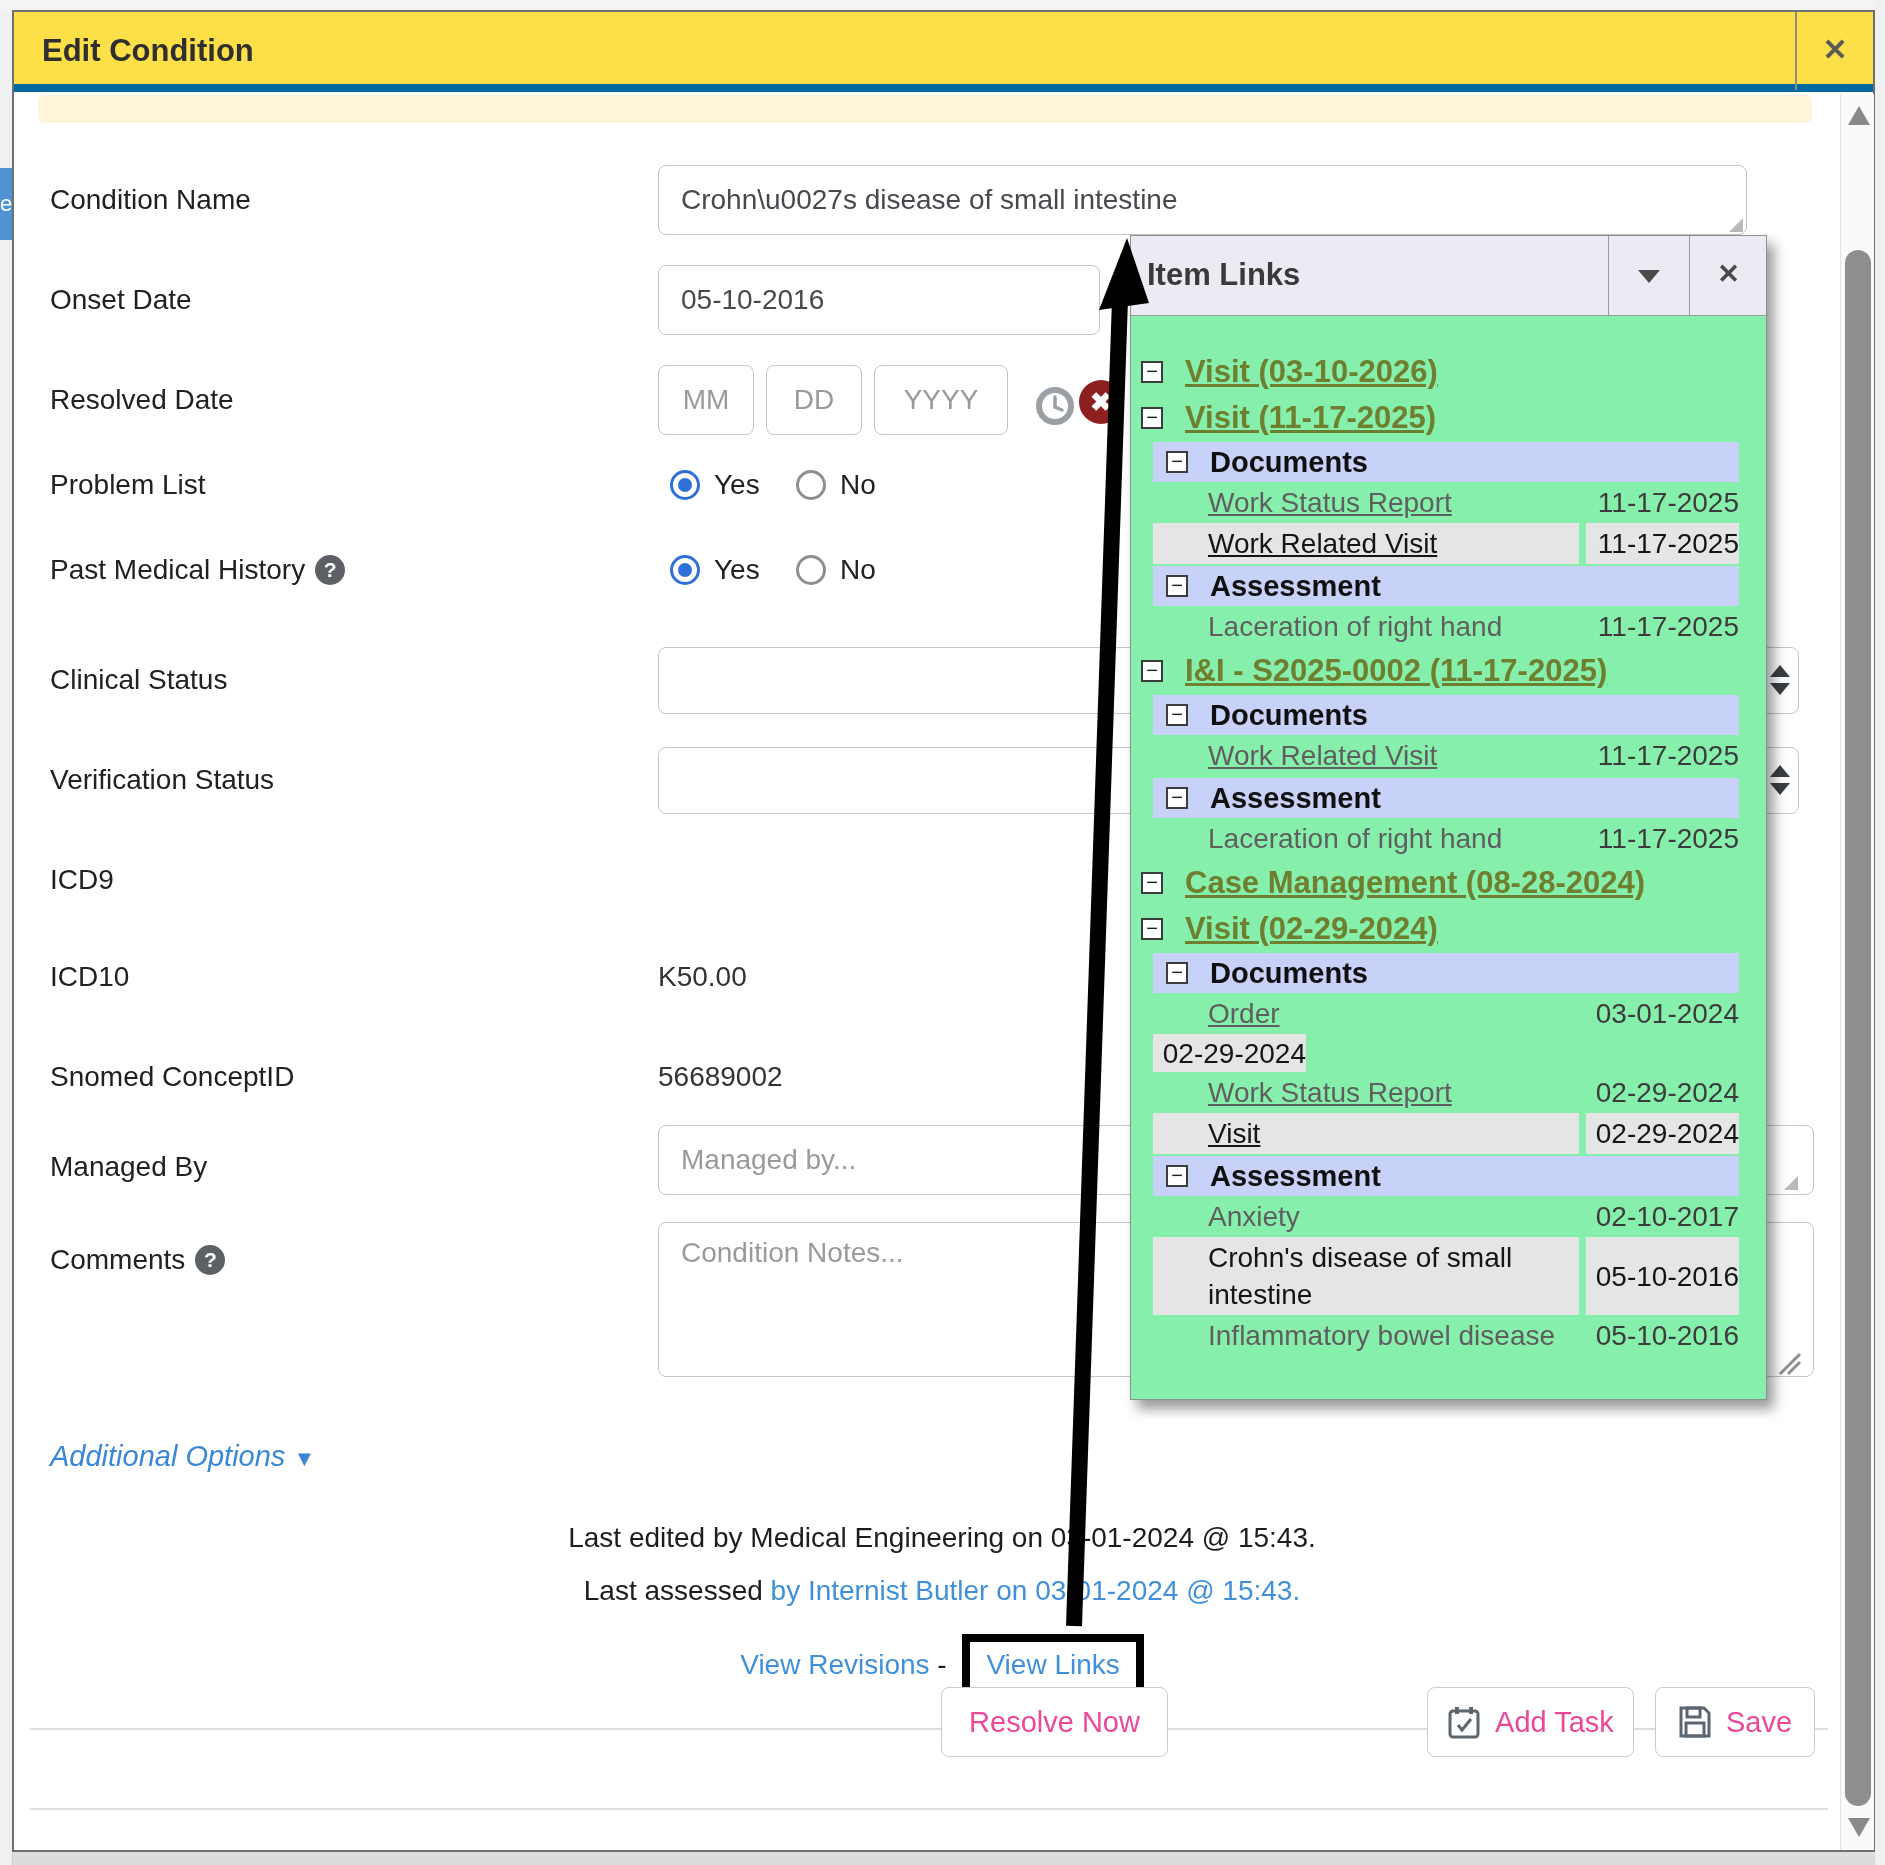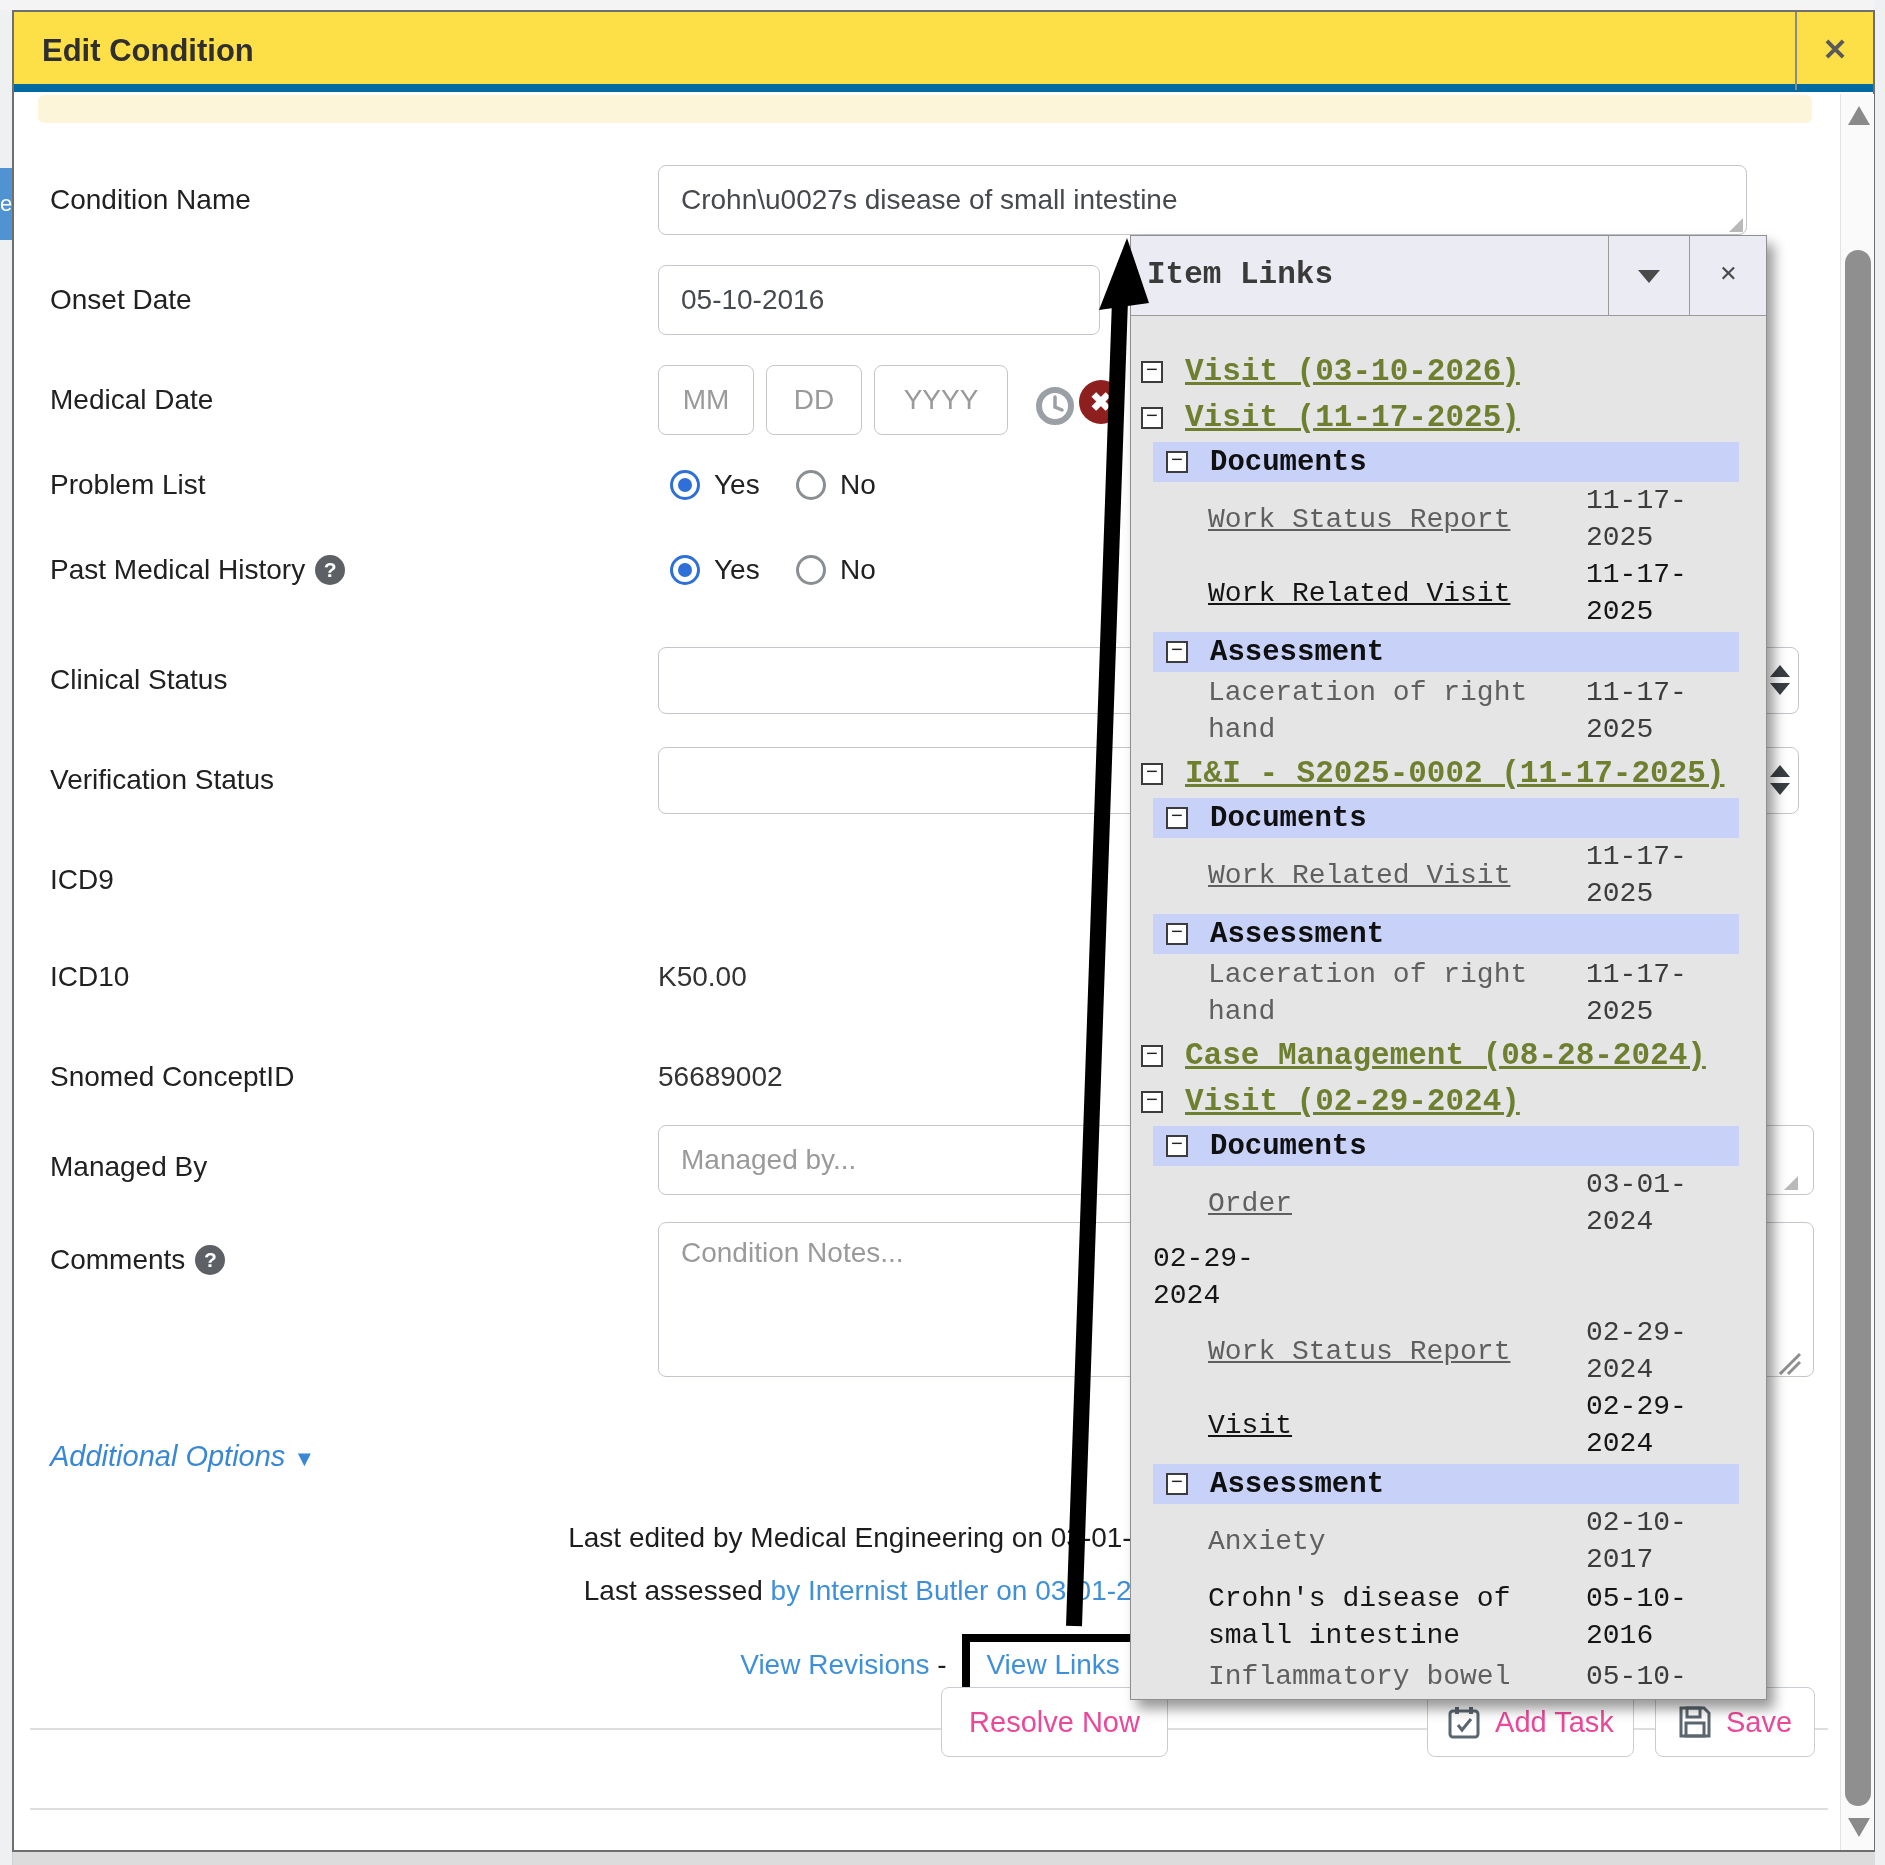--- a/index.html
+++ b/index.html
@@ -61,22 +61,22 @@
   .footer-text{position:absolute;left:0;width:1856px;text-align:center;font-size:28px;color:#1d1d1d;line-height:42px;}
   .blue-link{color:#4090d9;cursor:pointer;text-decoration:none;}
   .vl-box{display:inline-block;border:8px solid #000;padding:2px 16px;margin-left:8px;}
   .hr{position:absolute;left:16px;width:1798px;border-top:2px solid #dedede;}
   
   .btn{position:absolute;top:1675px;height:70px;border:1px solid #c8cdd2;border-radius:8px;background:#fff;
     box-sizing:border-box;display:flex;align-items:center;justify-content:center;gap:14px;
     font-size:29px;color:#ec4899;cursor:pointer;}
   .btn svg{flex:0 0 auto;}
   
-  .panel{position:absolute;left:1116px;top:223px;width:637px;height:1465px;background:#e5e5e5;
-    border:1px solid #8f8f8f;box-sizing:border-box;box-shadow:7px 9px 12px rgba(0,0,0,0.4);z-index:50;font-family:Liberation Mono, monospace;}
+  .panel{position:absolute;left:1116px;top:223px;width:637px;height:1165px;background:#86efac;
+    border:1px solid #8f8f8f;box-sizing:border-box;box-shadow:7px 9px 12px rgba(0,0,0,0.4);z-index:50;}
   .panel-header{position:relative;height:80px;background:#ebebf3;border-bottom:1px solid #9a9a9a;box-sizing:border-box;}
   .panel-title{position:absolute;left:16px;top:0;line-height:78px;font-size:31px;font-weight:bold;color:#3a3a3a;}
   .panel-btn{position:absolute;top:0;height:79px;border-left:1px solid #9a9a9a;box-sizing:border-box;
     text-align:center;cursor:pointer;}
   .panel-caret{left:477px;width:81px;}
   .panel-caret .c{display:inline-block;margin-top:34px;border-left:11px solid transparent;
     border-right:11px solid transparent;border-top:13px solid #4a4a4a;}
   .panel-close{left:558px;width:78px;line-height:76px;font-size:27px;font-weight:bold;color:#4a4a4a;}
   .panel-body{position:absolute;left:0;top:80px;right:0;bottom:0;padding:32px 27px 0 6px;overflow:hidden;}
   .trow{display:flex;align-items:center;}
@@ -111,21 +111,21 @@
 
   <div class="alert-strip"></div>
 
   <div class="sb-track"></div>
   <div class="sb-up"></div>
   <div class="sb-thumb"></div>
   <div class="sb-down"></div>
 
   <div class="flabel" style="top:168px">Condition Name</div>
   <div class="flabel" style="top:268px">Onset Date</div>
-  <div class="flabel" style="top:368px">Medical Date</div>
+  <div class="flabel" style="top:368px">Resolved Date</div>
   <div class="flabel" style="top:453px">Problem List</div>
   <div class="flabel" style="top:538px">
     <span>Past Medical History</span>
     <span class="help-icon">?</span>
   </div>
   <div class="flabel" style="top:648px">Clinical Status</div>
   <div class="flabel" style="top:748px">Verification Status</div>
   <div class="flabel" style="top:848px">ICD9</div>
   <div class="flabel" style="top:945px">ICD10</div>
   <div class="flabel" style="top:1045px">Snomed ConceptID</div>

